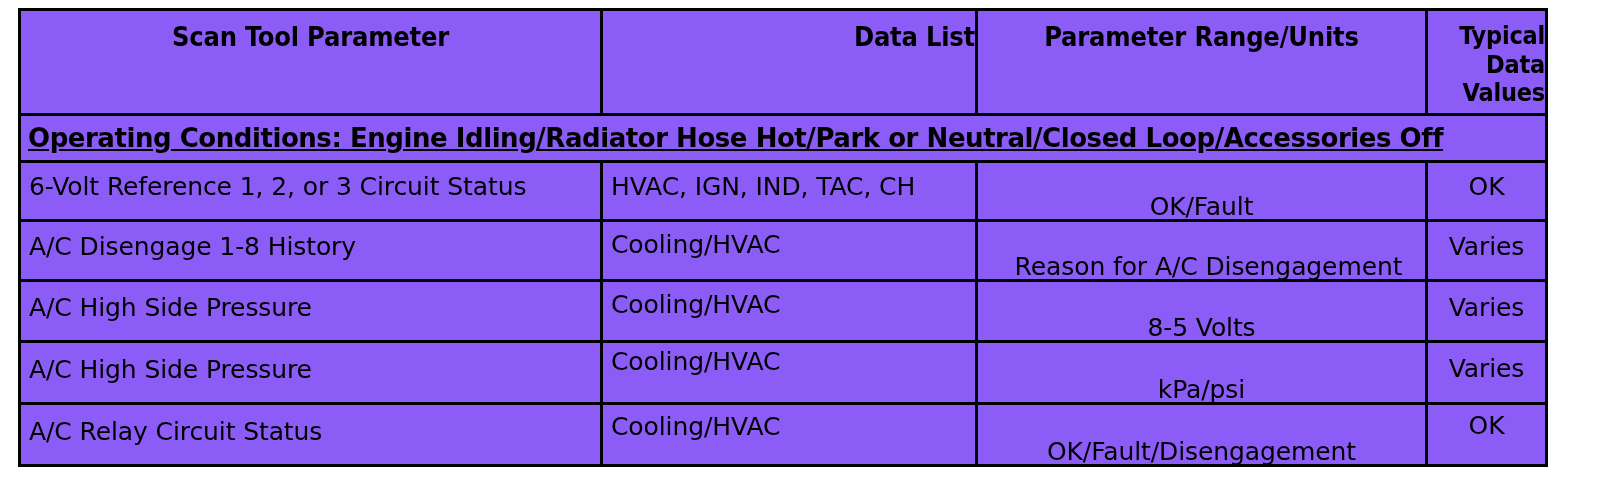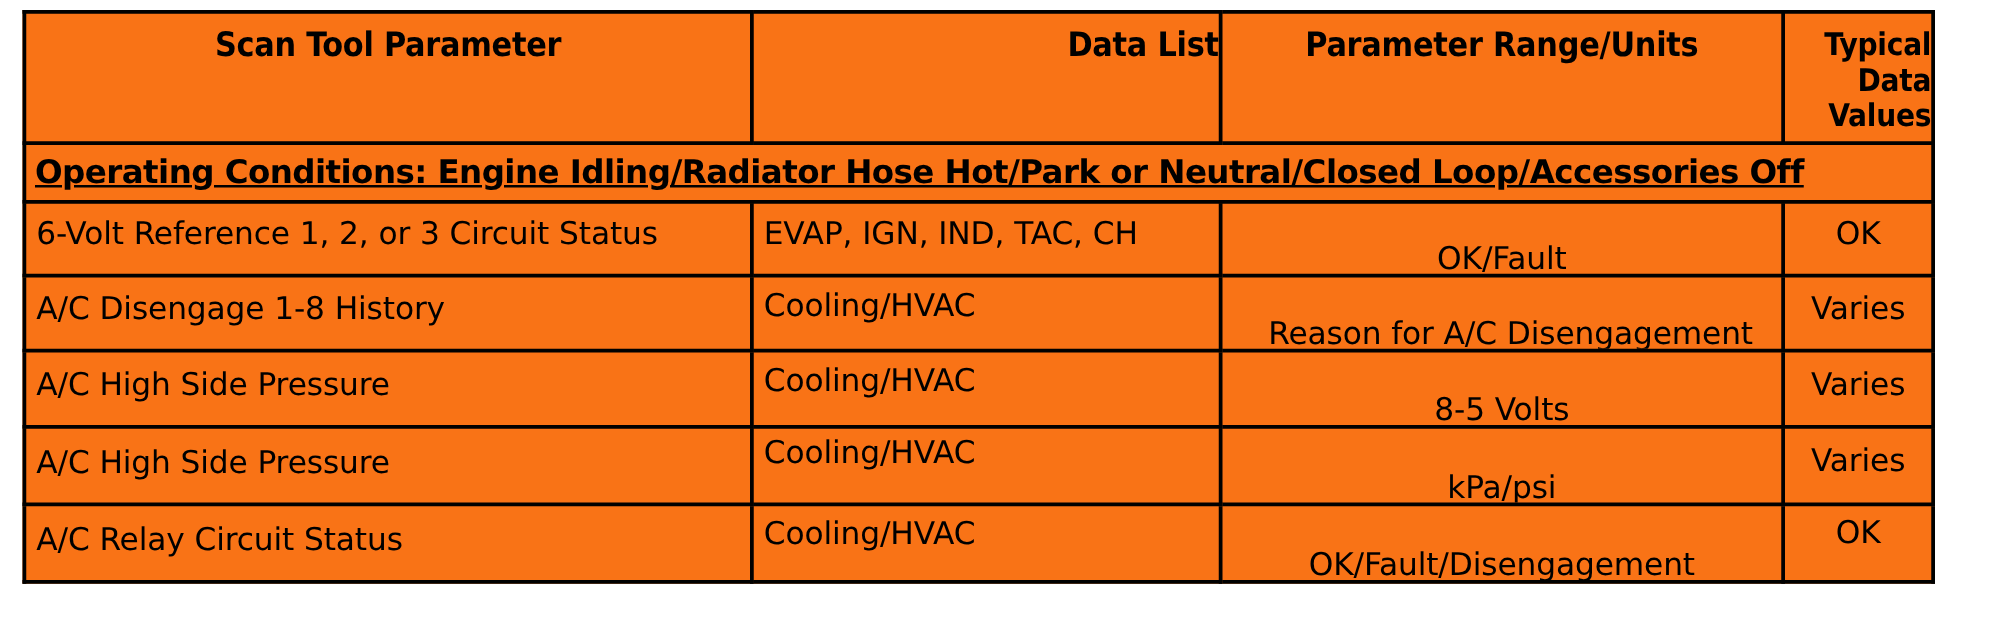--- a/index.html
+++ b/index.html
@@ -23,21 +23,21 @@
   }
 
   
   #param-table {
     position: absolute;
     left: 18px;
     top: 8px;
     width: 1527px;
     border-collapse: collapse;
     table-layout: fixed;
-    background: #f97316;
+    background: #8b5cf6;
   }
   #param-table td, #param-table th {
     border: 3px solid #000;
     padding: 0;
     vertical-align: top;
     overflow: hidden;
     white-space: nowrap;
   }
 
   
@@ -143,21 +143,21 @@
         <td colspan="4">
           <div class="banner">Operating Conditions: Engine Idling/Radiator Hose Hot/Park or Neutral/Closed Loop/Accessories Off</div>
         </td>
       </tr>
 
       <tr class="data-row">
         <td>
           <div class="cell left p0">6-Volt Reference 1, 2, or 3 Circuit Status</div>
         </td>
         <td>
-          <div class="cell left p0 ind1">EVAP, IGN, IND, TAC, CH</div>
+          <div class="cell left p0 ind1">HVAC, IGN, IND, TAC, CH</div>
         </td>
         <td>
           <div class="cell center p0 range-clip">OK/Fault</div>
         </td>
         <td>
           <div class="cell center p0">OK</div>
         </td>
       </tr>
 
       <tr class="data-row">

